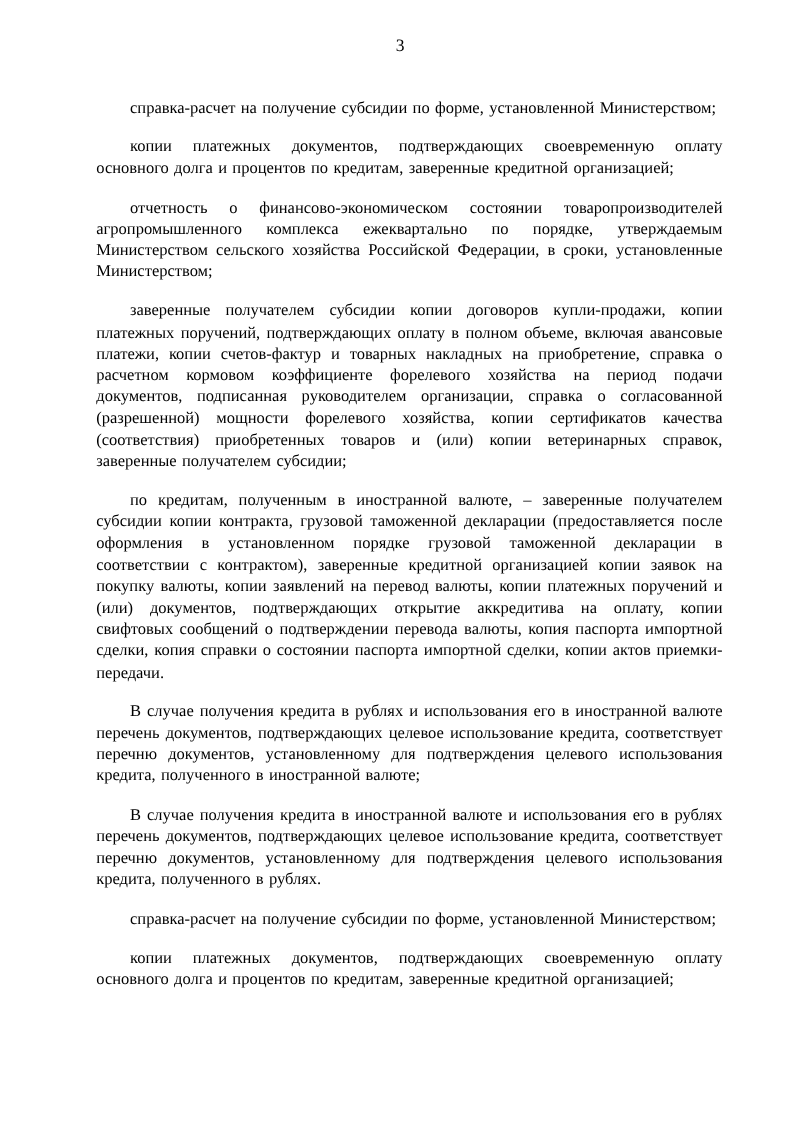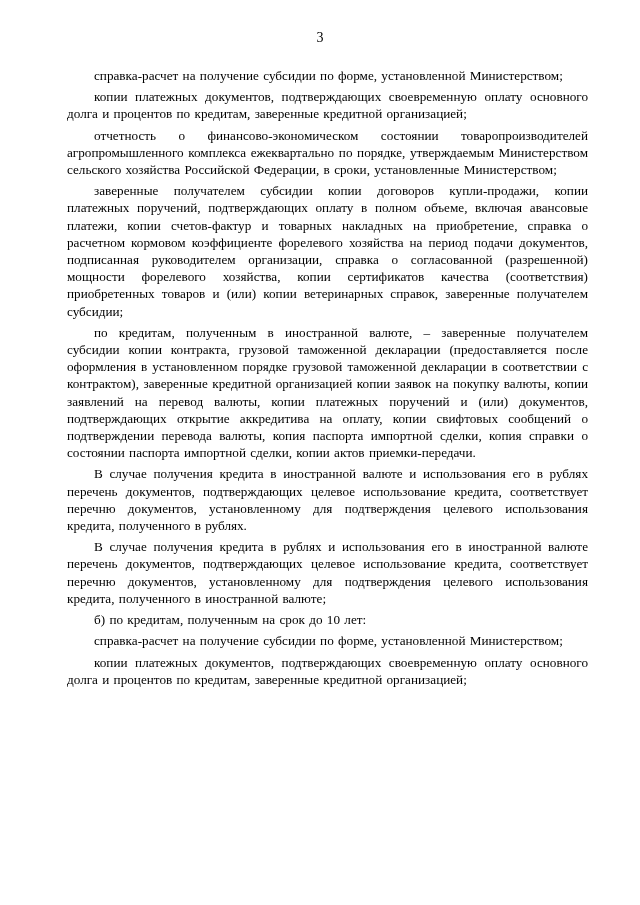--- a/index.html
+++ b/index.html
@@ -29,39 +29,38 @@
       font-size: 14px;
       line-height: 16px;
     }
     .content {
       position: absolute;
       top: 63px;
       left: 63px;
       width: 529px;
     }
     .content p {
-      margin: 4px;
+      margin: 14px;
       text-indent: 27px;
       text-align: justify;
       font-size: 13.2px;
       line-height: 17.2px;
       word-spacing: 1px;
     }
   </style>
 </head>
 <body>
 
 <div class="page">
   <div class="page-number">3</div>
 
   <div class="content">
     <p>справка-расчет на получение субсидии по форме, установленной Министерством;</p>
     <p>копии платежных документов, подтверждающих своевременную оплату основного долга и процентов по кредитам, заверенные кредитной организацией;</p>
     <p>отчетность о финансово-экономическом состоянии товаропроизводителей агропромышленного комплекса ежеквартально по порядке, утверждаемым Министерством сельского хозяйства Российской Федерации, в сроки, установленные Министерством;</p>
     <p>заверенные получателем субсидии копии договоров купли-продажи, копии платежных поручений, подтверждающих оплату в полном объеме, включая авансовые платежи, копии счетов-фактур и товарных накладных на приобретение, справка о расчетном кормовом коэффициенте форелевого хозяйства на период подачи документов, подписанная руководителем организации, справка о согласованной (разрешенной) мощности форелевого хозяйства, копии сертификатов качества (соответствия) приобретенных товаров и (или) копии ветеринарных справок, заверенные получателем субсидии;</p>
     <p>по кредитам, полученным в иностранной валюте, – заверенные получателем субсидии копии контракта, грузовой таможенной декларации (предоставляется после оформления в установленном порядке грузовой таможенной декларации в соответствии с контрактом), заверенные кредитной организацией копии заявок на покупку валюты, копии заявлений на перевод валюты, копии платежных поручений и (или) документов, подтверждающих открытие аккредитива на оплату, копии свифтовых сообщений о подтверждении перевода валюты, копия паспорта импортной сделки, копия справки о состоянии паспорта импортной сделки, копии актов приемки-передачи.</p>
+    <p>В случае получения кредита в рублях и использования его в иностранной валюте перечень документов, подтверждающих целевое использование кредита, соответствует перечню документов, установленному для подтверждения целевого использования кредита, полученного в иностранной валюте;</p>
     <p>В случае получения кредита в иностранной валюте и использования его в рублях перечень документов, подтверждающих целевое использование кредита, соответствует перечню документов, установленному для подтверждения целевого использования кредита, полученного в рублях.</p>
-    <p>В случае получения кредита в рублях и использования его в иностранной валюте перечень документов, подтверждающих целевое использование кредита, соответствует перечню документов, установленному для подтверждения целевого использования кредита, полученного в иностранной валюте;</p>
-    <p>б) по кредитам, полученным  на срок до 10 лет:</p>
     <p>справка-расчет на получение субсидии по форме, установленной Министерством;</p>
     <p>копии платежных документов, подтверждающих своевременную оплату основного долга и процентов по кредитам, заверенные кредитной организацией;</p>
   </div>
 </div>
 
 </body></html>

